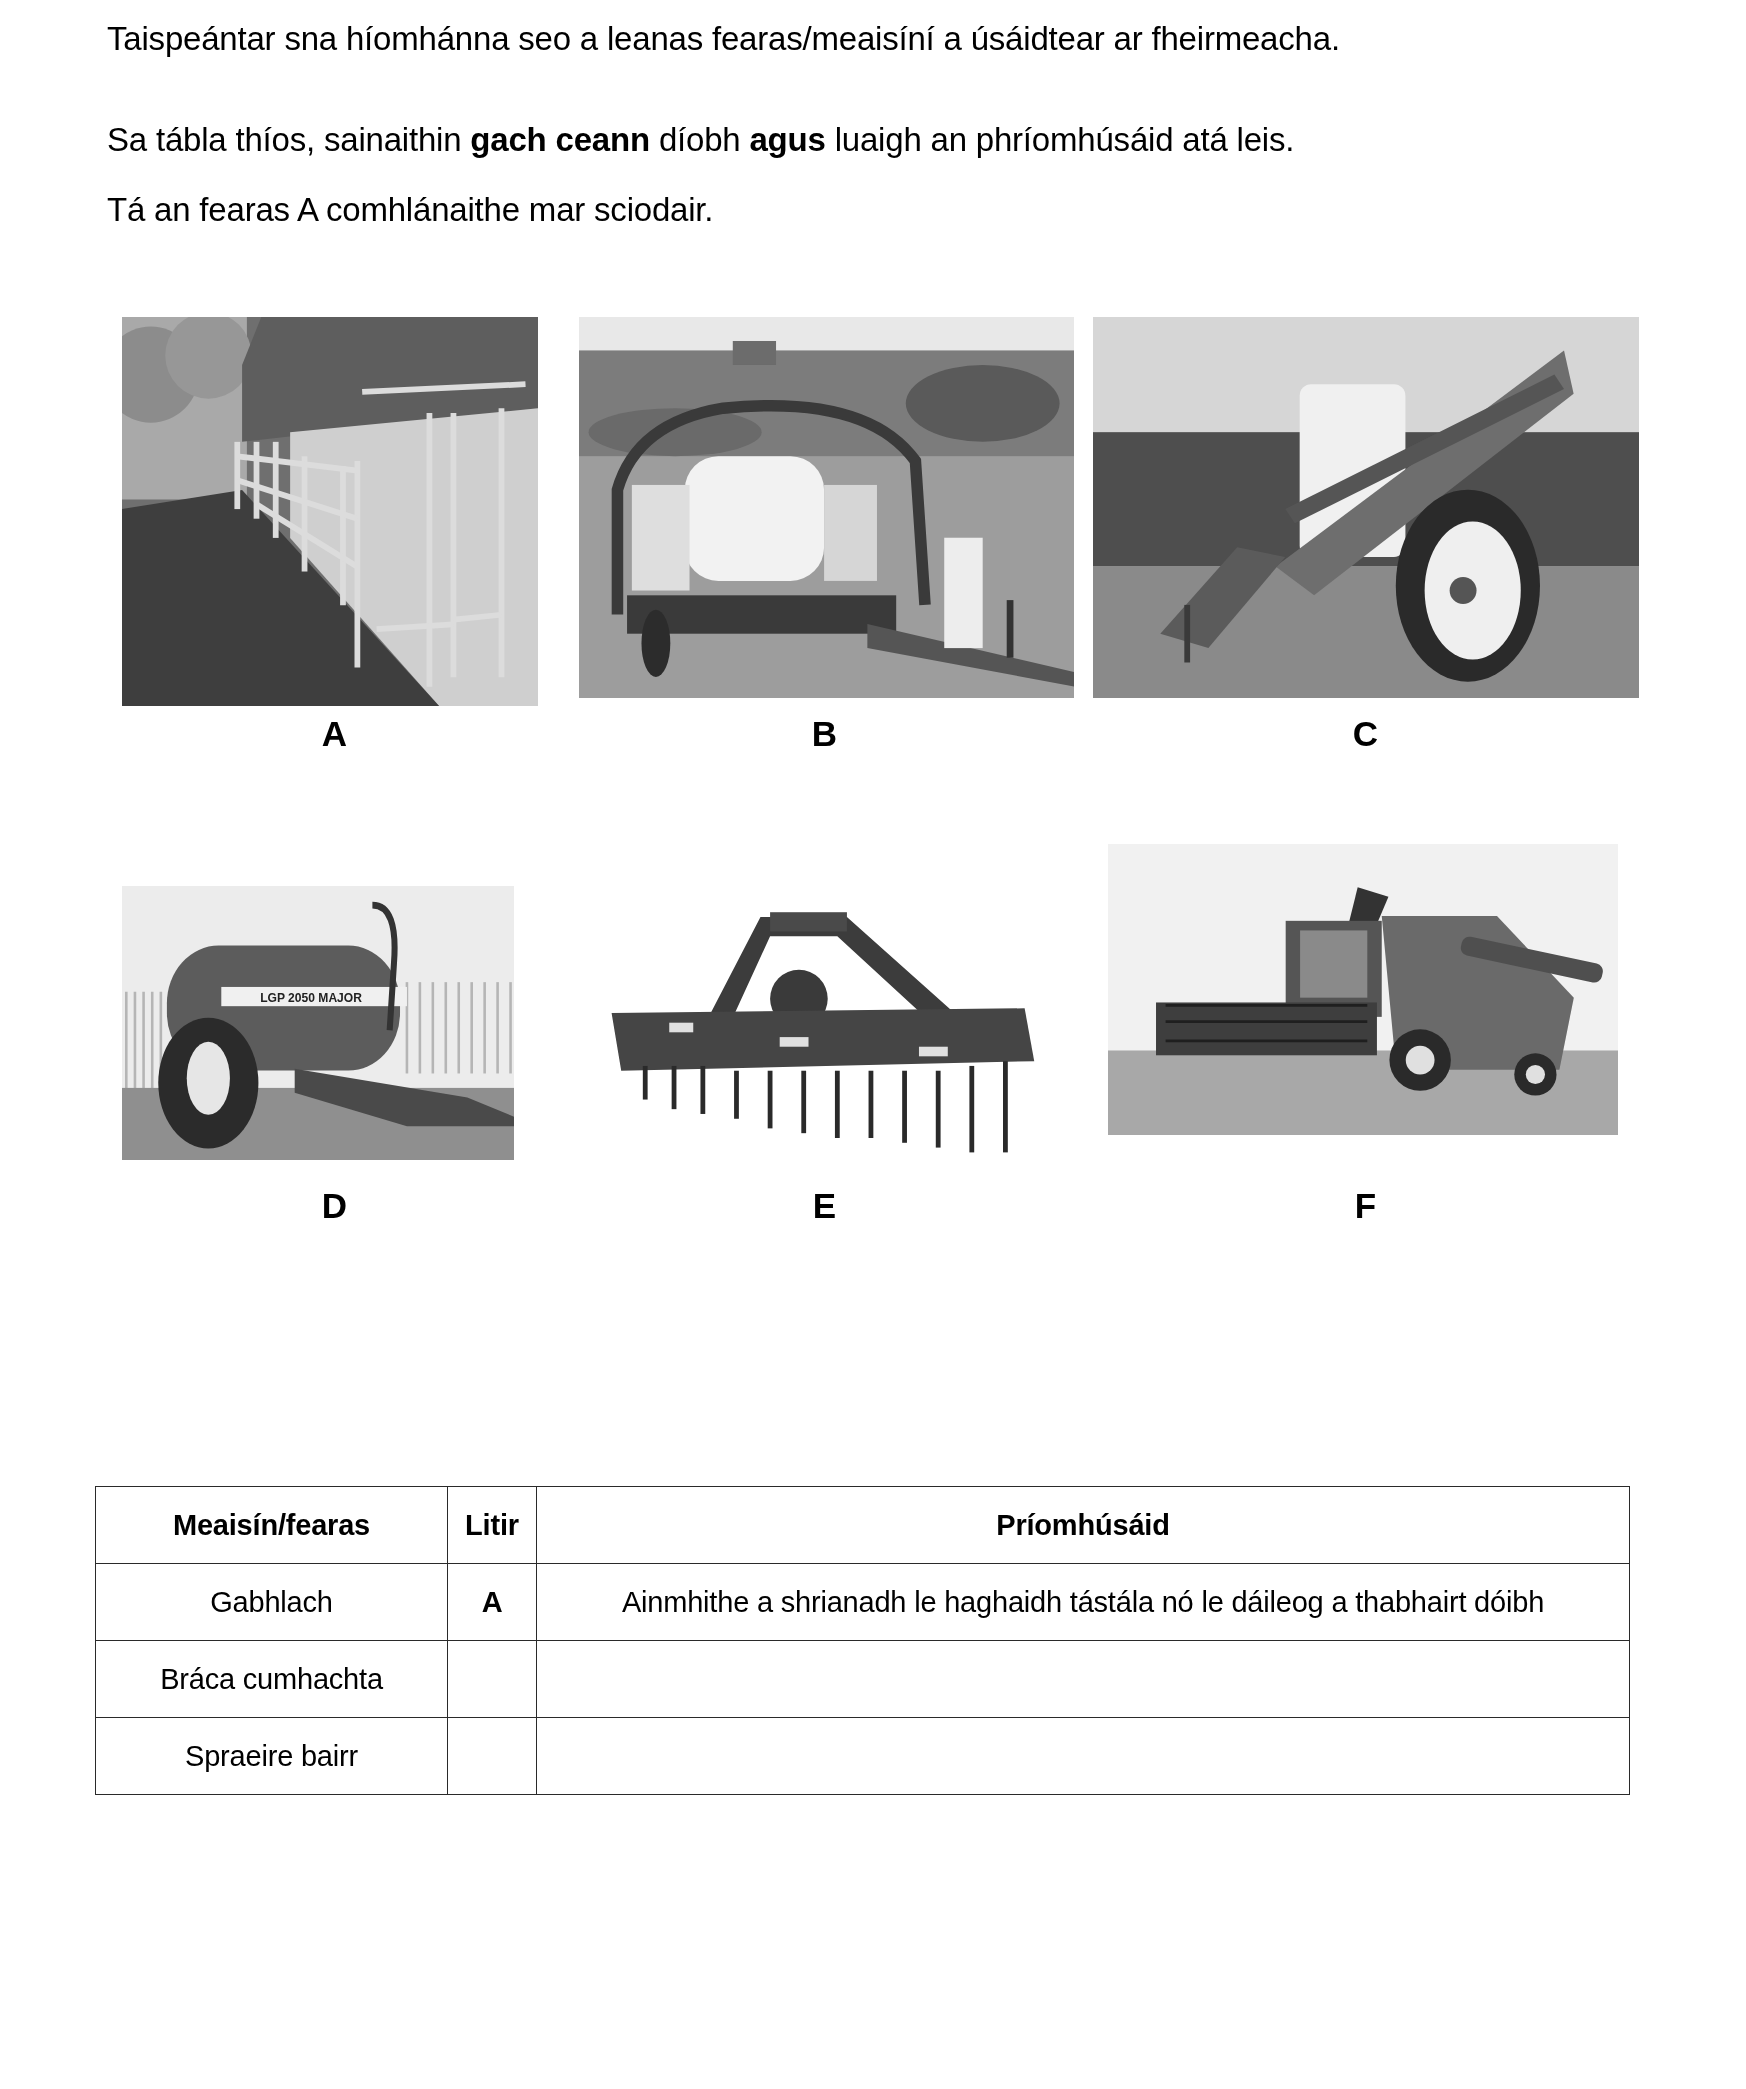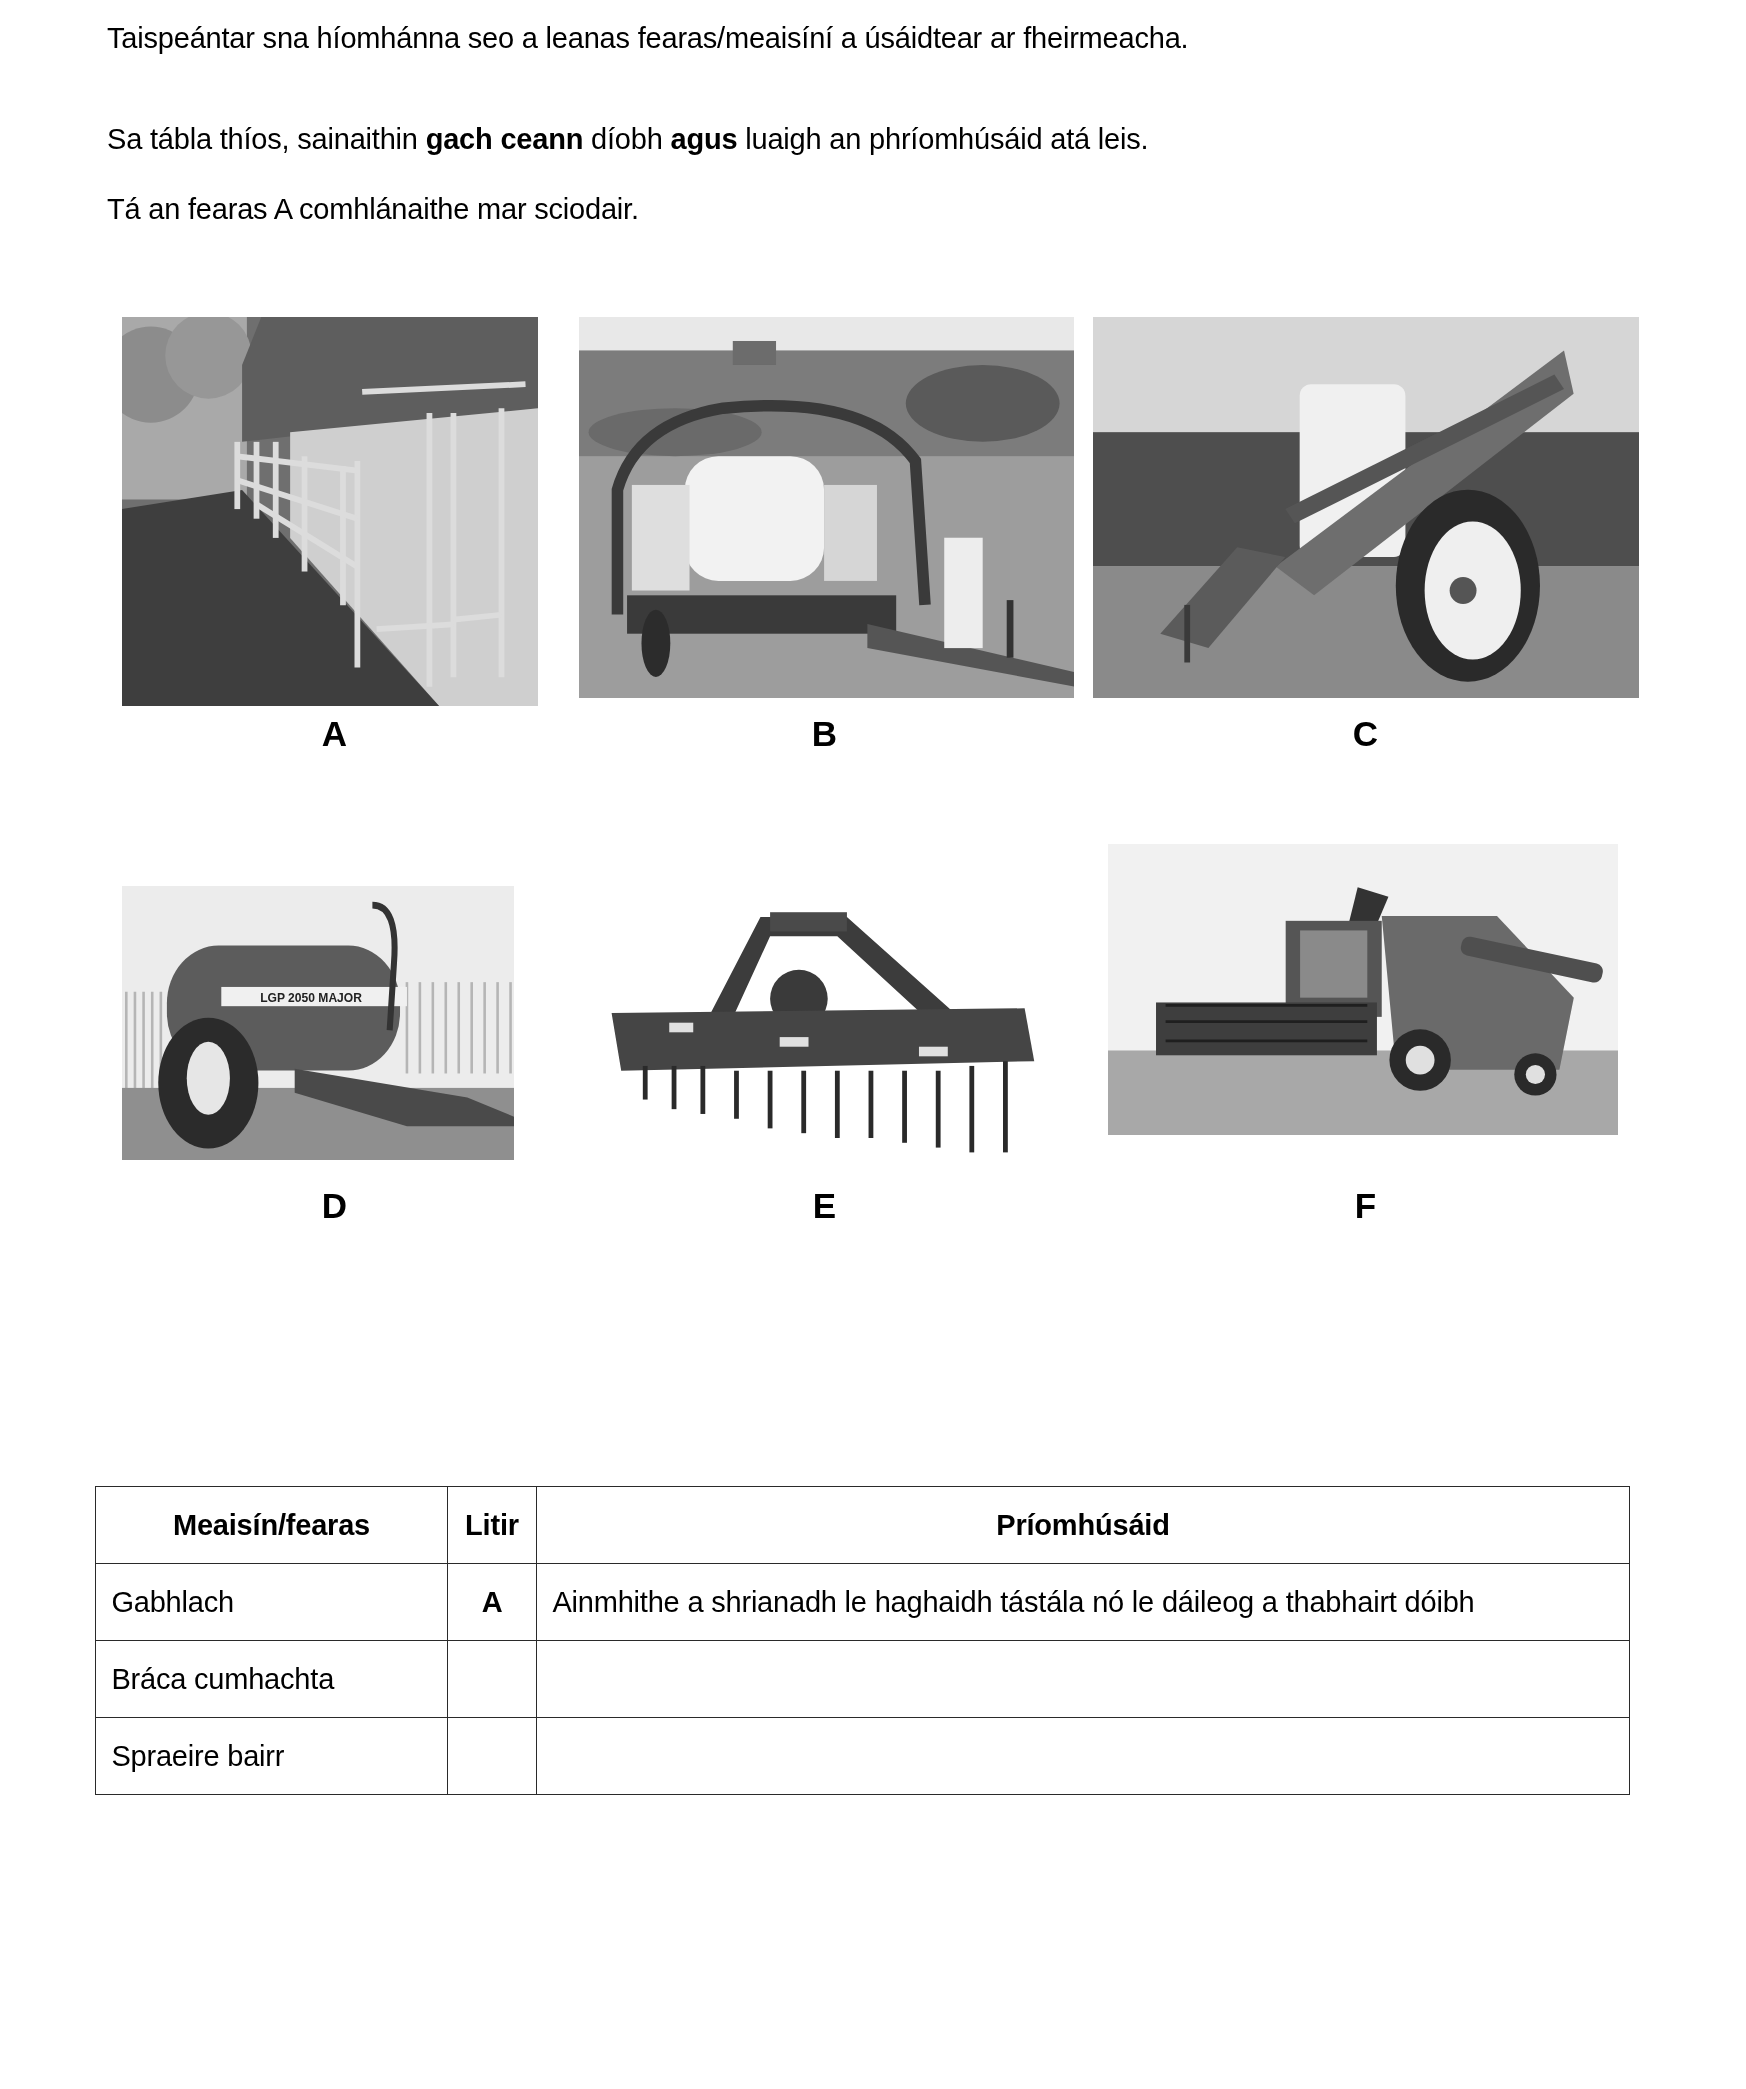--- a/index.html
+++ b/index.html
@@ -1,27 +1,27 @@
 <!DOCTYPE html>
 <html><head>
 <meta charset="utf-8">
 <style>
   html, body { margin:0; padding:0; background:#ffffff; }
   body { width:1747px; height:2090px; position:relative; overflow:hidden;
          font-family:"Liberation Sans", sans-serif; color:#000; }
-  .para { position:absolute; left:107px; font-size:29px; line-height:35px; white-space:nowrap; letter-spacing:-0.2px; }
+  .para { position:absolute; left:107px; font-size:33px; line-height:35px; white-space:nowrap; letter-spacing:-0.2px; }
   .para b { font-weight:bold; }
   .photo { position:absolute; overflow:hidden; background:#bdbdbd; }
   .photo svg { width:100%; height:100%; display:block; }
   .label { position:absolute; width:77px; margin-left:-38px; text-align:center;
            font-weight:bold; font-size:35px; line-height:38px; }
   table.answers { position:absolute; left:95px; top:1486px; width:1535px;
                   border-collapse:collapse; table-layout:fixed; }
   table.answers th, table.answers td { border:1.9px solid #2a2a2a; height:76px; padding:0 15.4px;
-                  font-size:29px; letter-spacing:-0.2px; vertical-align:middle; white-space:nowrap; }
+                  font-size:29px; letter-spacing:-0.2px; vertical-align:middle; white-space:nowrap;text-align:center; }
   table.answers th { font-weight:bold; text-align:center; }
   table.answers td.letter { text-align:center; font-weight:bold; }
   col.c1 { width:352px; } col.c2 { width:89px; } col.c3 { width:auto; }
 </style>
 </head>
 <body>
 
 <div class="para" style="top:21px;">Taispeántar sna híomhánna seo a leanas fearas/meaisíní a úsáidtear ar fheirmeacha.</div>
 <div class="para" style="top:122px;text-align:right;"><span>Sa tábla thíos, sainaithin </span><b>gach ceann</b><span> díobh </span><b>agus</b><span> luaigh an phríomhúsáid atá leis.</span></div>
 <div class="para" style="top:192px;">Tá an fearas A comhlánaithe mar sciodair.</div>

